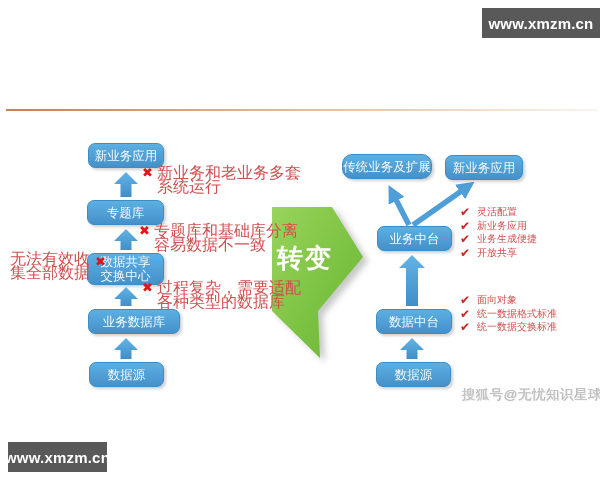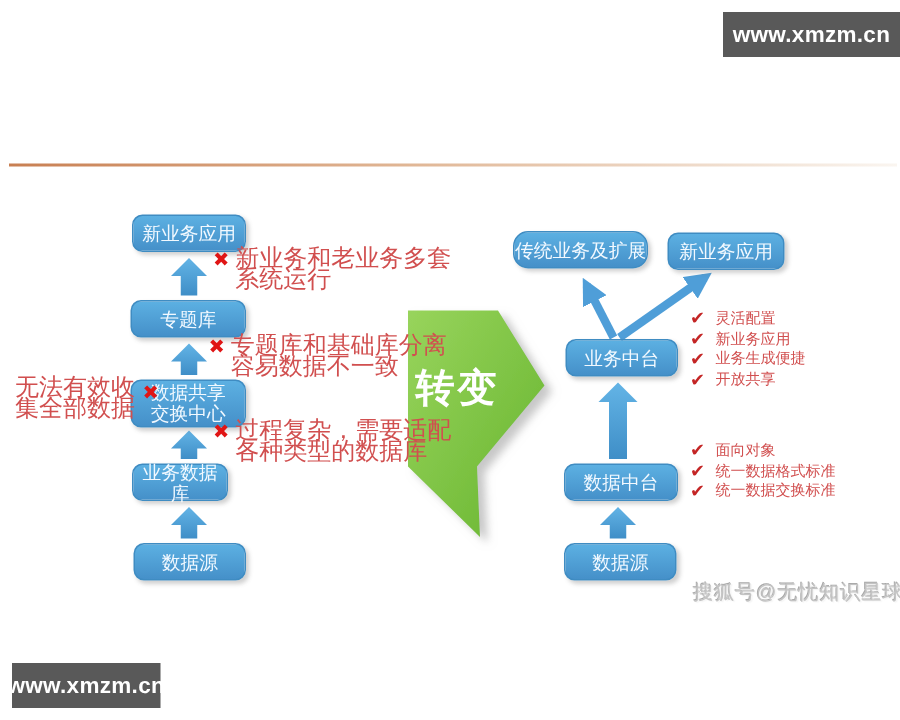--- a/index.html
+++ b/index.html
@@ -91,21 +91,21 @@
   <div class="fbox" style="left:88px;top:143px;width:76px;height:25px;">
     <div>新业务应用</div>
   </div>
   <div class="fbox" style="left:87px;top:200px;width:77px;height:25px;">
     <div>专题库</div>
   </div>
   <div class="fbox" style="left:87px;top:253px;width:77px;height:32px;">
     <div>数据共享</div>
     <div>交换中心</div>
   </div>
-  <div class="fbox" style="left:88px;top:309px;width:64px;height:25px;">
+  <div class="fbox" style="left:88px;top:309px;width:92px;height:25px;">
     <div>业务数据库</div>
   </div>
   <div class="fbox" style="left:89px;top:362px;width:75px;height:25px;">
     <div>数据源</div>
   </div>
 
   <div class="fbox" style="left:342px;top:154px;width:90px;height:25px;border-radius:10px;">
     <div>传统业务及扩展</div>
   </div>
   <div class="fbox" style="left:445px;top:155px;width:78px;height:25px;">

